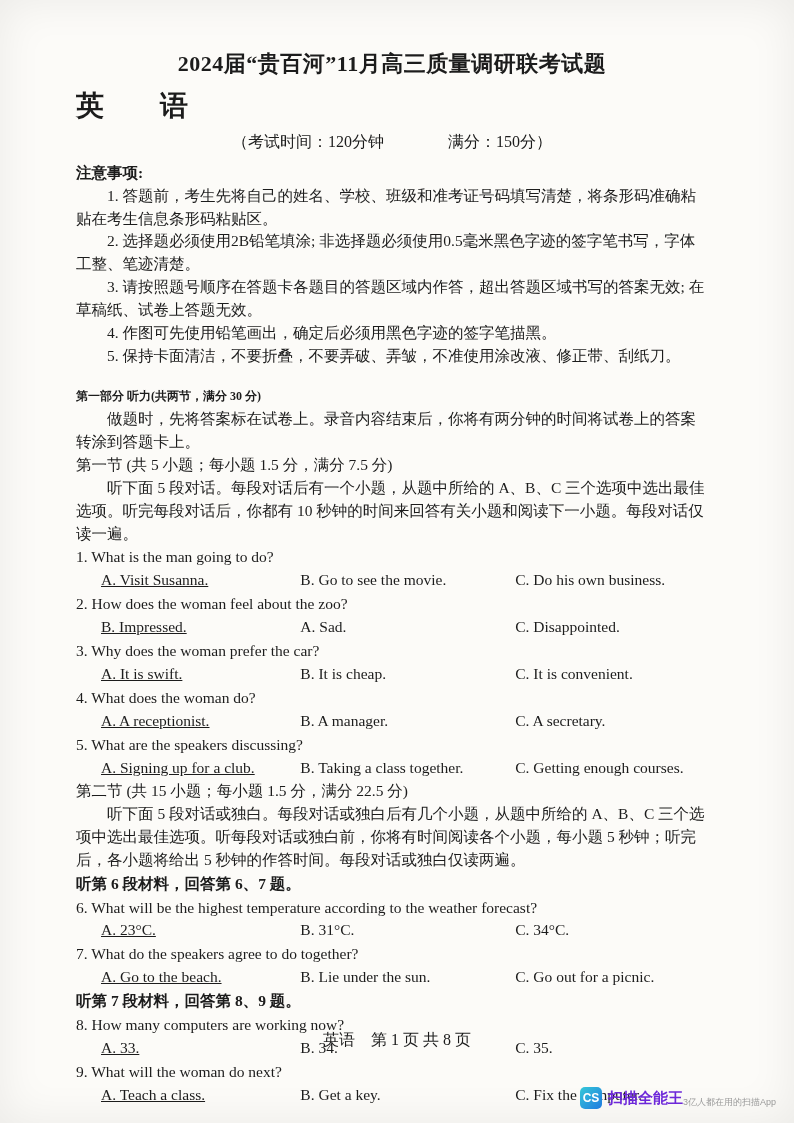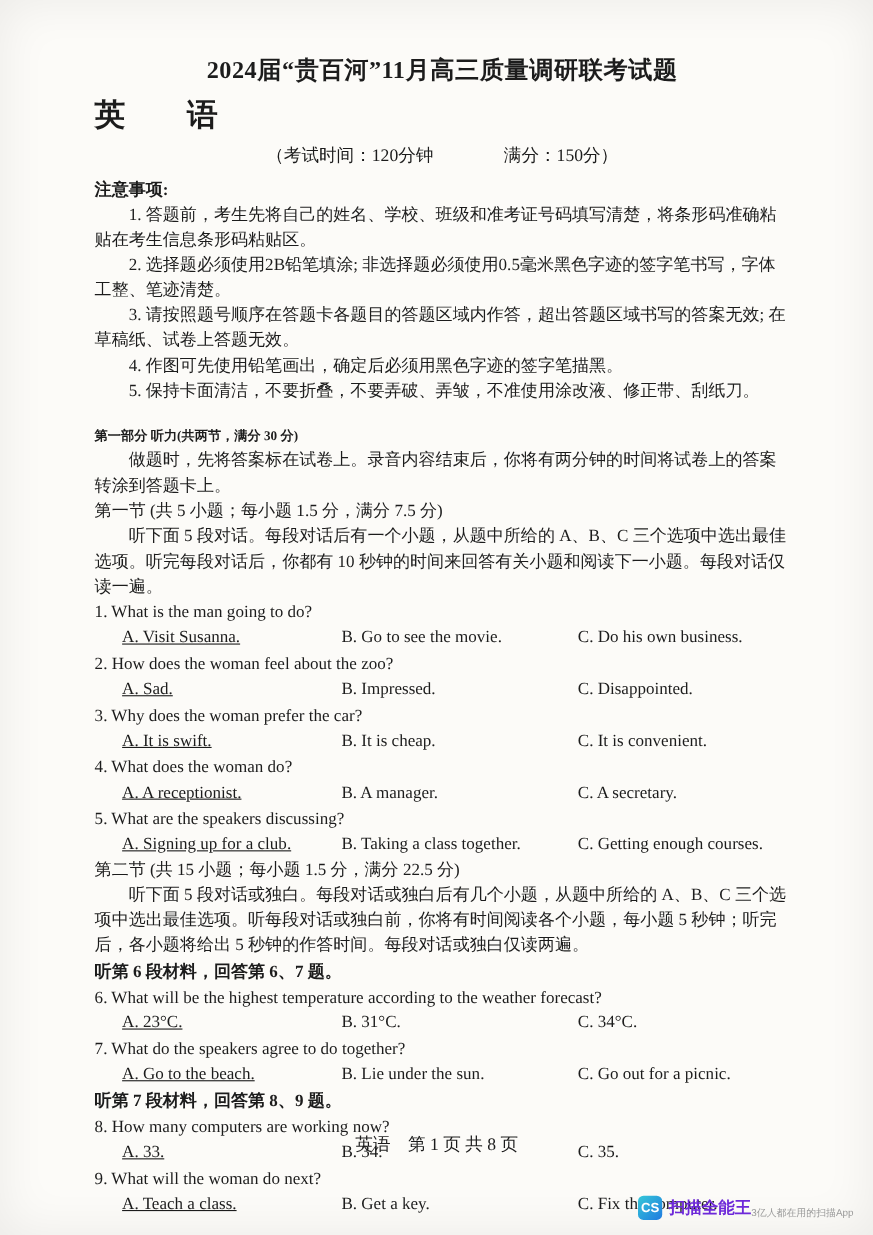--- a/index.html
+++ b/index.html
@@ -11,21 +11,21 @@
   }
   .page {
     position: relative;
     width: 794px; height: 1123px;
     background: #fcfbf8;
     box-shadow: inset 0 0 45px rgba(0,0,0,0.07);
     overflow: hidden;
   }
   .content {
     position: absolute;
-    top: 48px; left: 86px; width: 632px;
+    top: 48px; left: 76px; width: 632px;
     font-size: 15.5px;
     line-height: 1.48;
   }
   .title {
     text-align: center;
     font-size: 22px;
     font-weight: 700;
     letter-spacing: 0.5px;
   }
   .subject {
@@ -130,22 +130,22 @@
       <div class="options">
         <span class="opt">A. Visit Susanna.</span>
         <span class="opt">B. Go to see the movie.</span>
         <span class="opt">C. Do his own business.</span>
       </div>
     </div>
 
     <div class="question">
       <div class="stem">2. How does the woman feel about the zoo?</div>
       <div class="options">
+        <span class="opt">B. Impressed.</span>
         <span class="opt">A. Sad.</span>
-        <span class="opt">B. Impressed.</span>
         <span class="opt">C. Disappointed.</span>
       </div>
     </div>
 
     <div class="question">
       <div class="stem">3. Why does the woman prefer the car?</div>
       <div class="options">
         <span class="opt">A. It is swift.</span>
         <span class="opt">B. It is cheap.</span>
         <span class="opt">C. It is convenient.</span>

